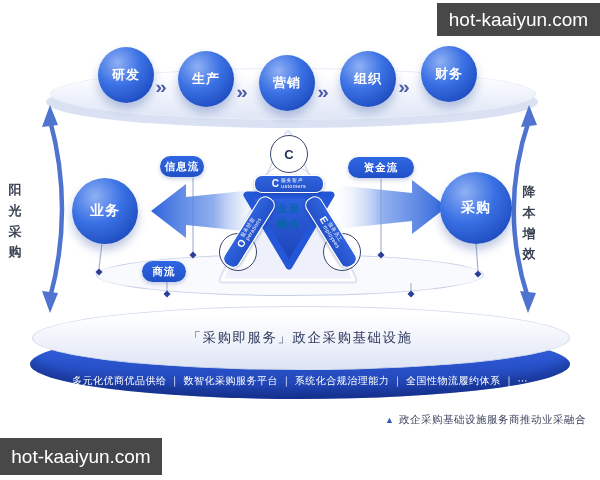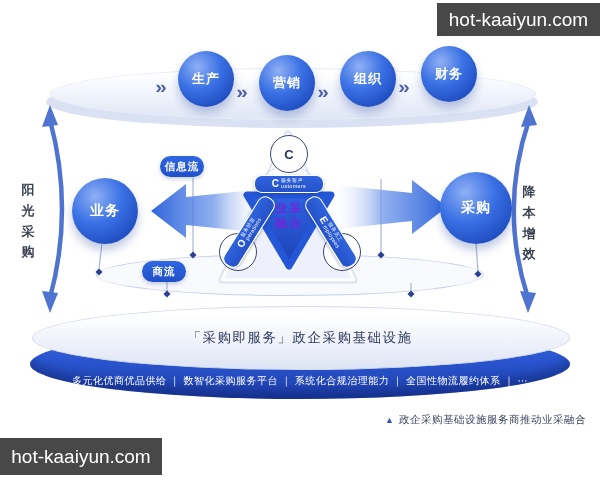--- a/index.html
+++ b/index.html
@@ -48,21 +48,21 @@
   .bar{position:absolute;height:16px;border-radius:8px;
        background:linear-gradient(180deg,#2f63de,#2452c8);
        border:1px solid #ffffff;color:#fff;display:flex;align-items:center;
        justify-content:center;gap:2px;box-shadow:0 1px 3px rgba(20,40,100,.35);}
   .bar-letter{font-size:10px;font-weight:bold;line-height:1;}
   .bar-col{display:flex;flex-direction:column;line-height:1.05;}
   .bar-cn{font-size:5px;letter-spacing:.5px;}
   .bar-en{font-size:5.5px;letter-spacing:.3px;}
 
   .tri-center{position:absolute;left:259px;top:201px;width:60px;text-align:center;
-              color:#6d28d9;font-size:12px;font-weight:bold;line-height:15px;letter-spacing:2px;}
+              color:#0369a1;font-size:10px;font-weight:bold;line-height:15px;letter-spacing:2px;}
   .tri-center span{display:block;}
 
   
   .vtext{position:absolute;width:16px;font-size:13px;font-weight:bold;color:#3a4252;
          line-height:1.6;text-align:center;word-break:break-all;}
 
   
   .plat-title{position:absolute;left:0;top:329px;width:600px;text-align:center;
               font-size:13.5px;font-weight:normal;color:#303b5e;letter-spacing:1.5px;}
   .plat-band{position:absolute;left:0;top:365px;width:600px;text-align:center;
@@ -143,41 +143,45 @@
     <polygon points="447,207 412,180 412,193 336,185 336,229 412,221 412,234" fill="url(#gradR)"></polygon>
 
     <g>
       <path d="M288,134 L222,280 L354,280 Z" fill="none" stroke="#dbe2f2" stroke-width="7" stroke-linejoin="round"></path>
       <path d="M288,134 L222,280 L354,280 Z" fill="#eef1fb" stroke="#ffffff" stroke-width="3" stroke-linejoin="round"></path>
       <polygon points="277,166 299,166 312,176 264,176" fill="#ffffff" stroke="#ccd5ea" stroke-width="1"></polygon>
       <path d="M247,195 L331,195 L289,266 Z" fill="url(#gradTri)" stroke="#2457d8" stroke-width="7" stroke-linejoin="round"></path>
     </g>
   </svg>
 
+  <div class="sphere small" style="left:98px;top:47px">
+      <span>研发</span>
+    </div>
   <div class="chev" style="left:156px;top:77px">»</div>
   <div class="sphere small" style="left:178px;top:51px">
       <span>生产</span>
     </div>
   <div class="chev" style="left:237px;top:82px">»</div>
   <div class="sphere small" style="left:259px;top:55px">
       <span>营销</span>
     </div>
   <div class="chev" style="left:318px;top:82px">»</div>
   <div class="sphere small" style="left:340px;top:51px">
       <span>组织</span>
     </div>
   <div class="chev" style="left:399px;top:77px">»</div>
   <div class="sphere small" style="left:421px;top:46px">
       <span>财务</span>
     </div>
 
-  <div class="vtext" style="left:20px;top:180px">阳光采购</div>
+  <div class="vtext" style="left:7px;top:180px">阳光采购</div>
   <div class="vtext" style="left:521px;top:182px">降本增效</div>
 
   <div class="pill" style="left:160px;top:156px;width:44px;height:21px">信息流</div>
+  <div class="pill" style="left:348px;top:157px;width:66px;height:21px">资金流</div>
   <div class="pill" style="left:142px;top:261px;width:44px;height:21px">商流</div>
 
   <div class="sphere big" style="left:72px;top:178px;width:66px;height:66px">
       <span>业务</span>
     </div>
   <div class="sphere big" style="left:440px;top:172px;width:72px;height:72px">
       <span>采购</span>
     </div>
 
   <div class="coe-circle" style="left:270px;top:135px">C</div>

